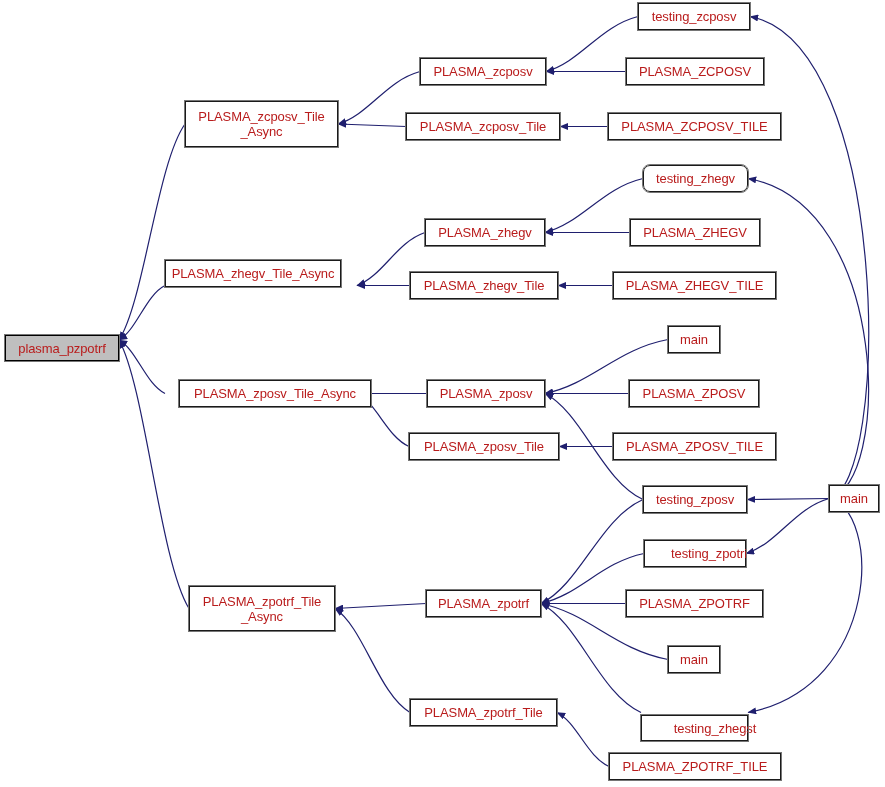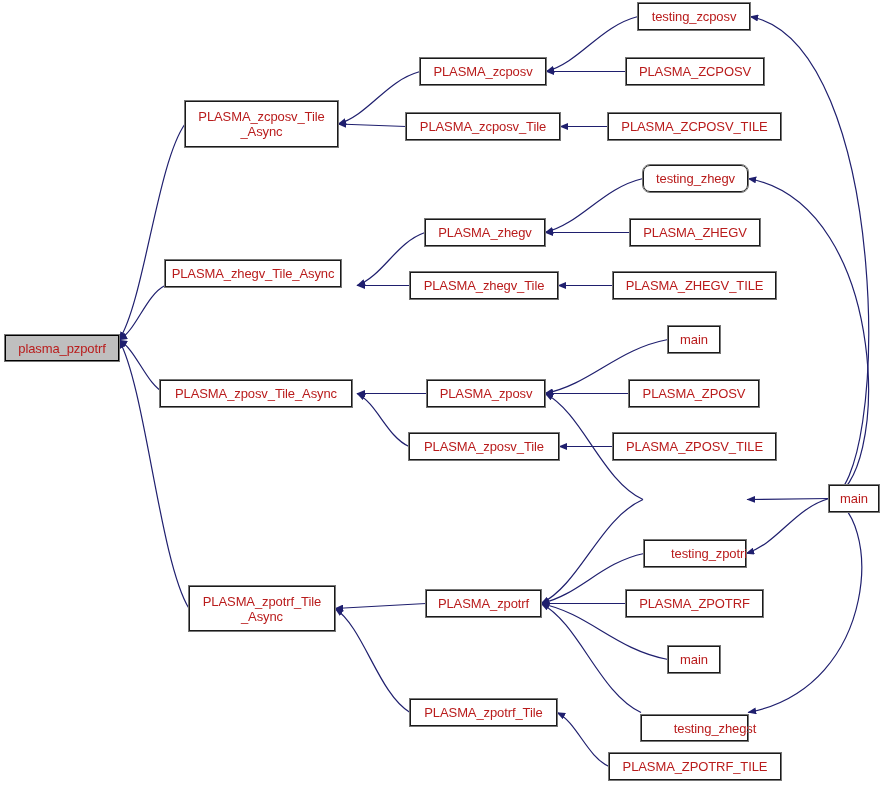--- a/index.html
+++ b/index.html
@@ -102,26 +102,27 @@
     <div class="node" style="left: 406px; top: 113px; width: 154px; height: 27px;">PLASMA_zcposv_Tile</div>
     <div class="node" style="left: 638px; top: 3px; width: 112px; height: 27px;">testing_zcposv</div>
     <div class="node" style="left: 626px; top: 58px; width: 138px; height: 27px;">PLASMA_ZCPOSV</div>
     <div class="node" style="left: 608px; top: 113px; width: 173px; height: 27px;">PLASMA_ZCPOSV_TILE</div>
     <div class="node" style="left: 165px; top: 260px; width: 176px; height: 27px;">PLASMA_zhegv_Tile_Async</div>
     <div class="node" style="left: 425px; top: 219px; width: 120px; height: 27px;">PLASMA_zhegv</div>
     <div class="node" style="left: 410px; top: 272px; width: 148px; height: 27px;">PLASMA_zhegv_Tile</div>
     <div class="node" style="left: 643px; top: 165px; width: 105px; height: 27px; border-radius: 7px;">testing_zhegv</div>
     <div class="node" style="left: 630px; top: 219px; width: 130px; height: 27px;">PLASMA_ZHEGV</div>
     <div class="node" style="left: 613px; top: 272px; width: 163px; height: 27px;">PLASMA_ZHEGV_TILE</div>
-    <div class="node" style="left: 160px; top: 380px; width: 192px; height: 27px;">PLASMA_zposv_Tile_Async</div>
+    <div class="node" style="left: 179px; top: 380px; width: 192px; height: 27px;">PLASMA_zposv_Tile_Async</div>
     <div class="node" style="left: 427px; top: 380px; width: 118px; height: 27px;">PLASMA_zposv</div>
     <div class="node" style="left: 409px; top: 433px; width: 150px; height: 27px;">PLASMA_zposv_Tile</div>
     <div class="node" style="left: 668px; top: 326px; width: 52px; height: 27px;">main</div>
     <div class="node" style="left: 629px; top: 380px; width: 130px; height: 27px;">PLASMA_ZPOSV</div>
     <div class="node" style="left: 613px; top: 433px; width: 163px; height: 27px;">PLASMA_ZPOSV_TILE</div>
+    <div class="node" style="left: 643px; top: 486px; width: 104px; height: 27px;">testing_zposv</div>
     <div class="node" style="left: 829px; top: 485px; width: 50px; height: 27px;">main</div>
     <div class="node" style="left: 189px; top: 586px; width: 146px; height: 45px;">PLASMA_zpotrf_Tile
 _Async</div>
     <div class="node" style="left: 426px; top: 590px; width: 115px; height: 27px;">PLASMA_zpotrf</div>
     <div class="node" style="left: 410px; top: 699px; width: 147px; height: 27px;">PLASMA_zpotrf_Tile</div>
     <div class="node" style="left: 644px; top: 540px; width: 102px; height: 27px; padding-left: 28px;">testing_zpotri</div>
     <div class="node" style="left: 626px; top: 590px; width: 137px; height: 27px;">PLASMA_ZPOTRF</div>
     <div class="node" style="left: 668px; top: 646px; width: 52px; height: 27px;">main</div>
     <div class="node" style="left: 641px; top: 715px; width: 107px; height: 26px; padding-left: 41px;">testing_zhegst</div>
     <div class="node" style="left: 609px; top: 753px; width: 172px; height: 27px;">PLASMA_ZPOTRF_TILE</div>

